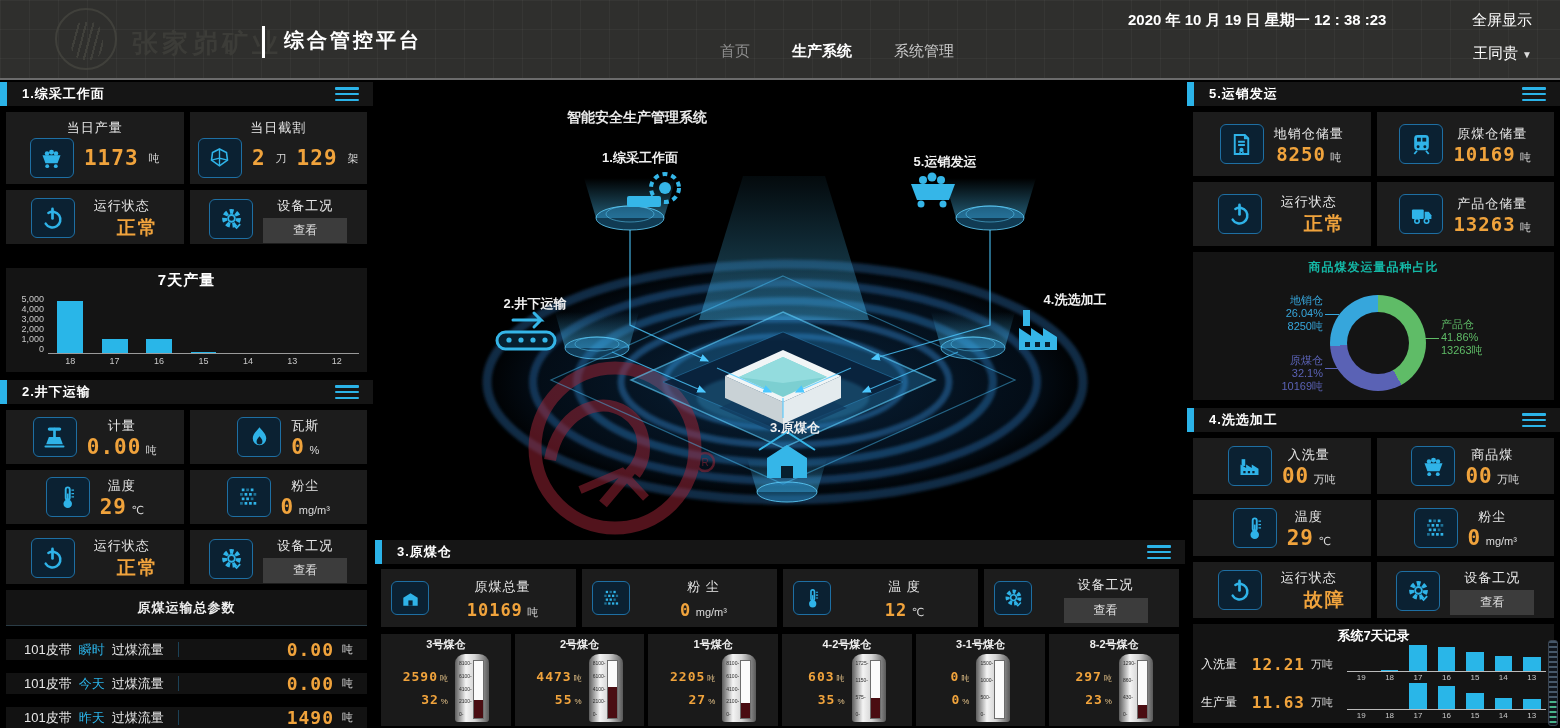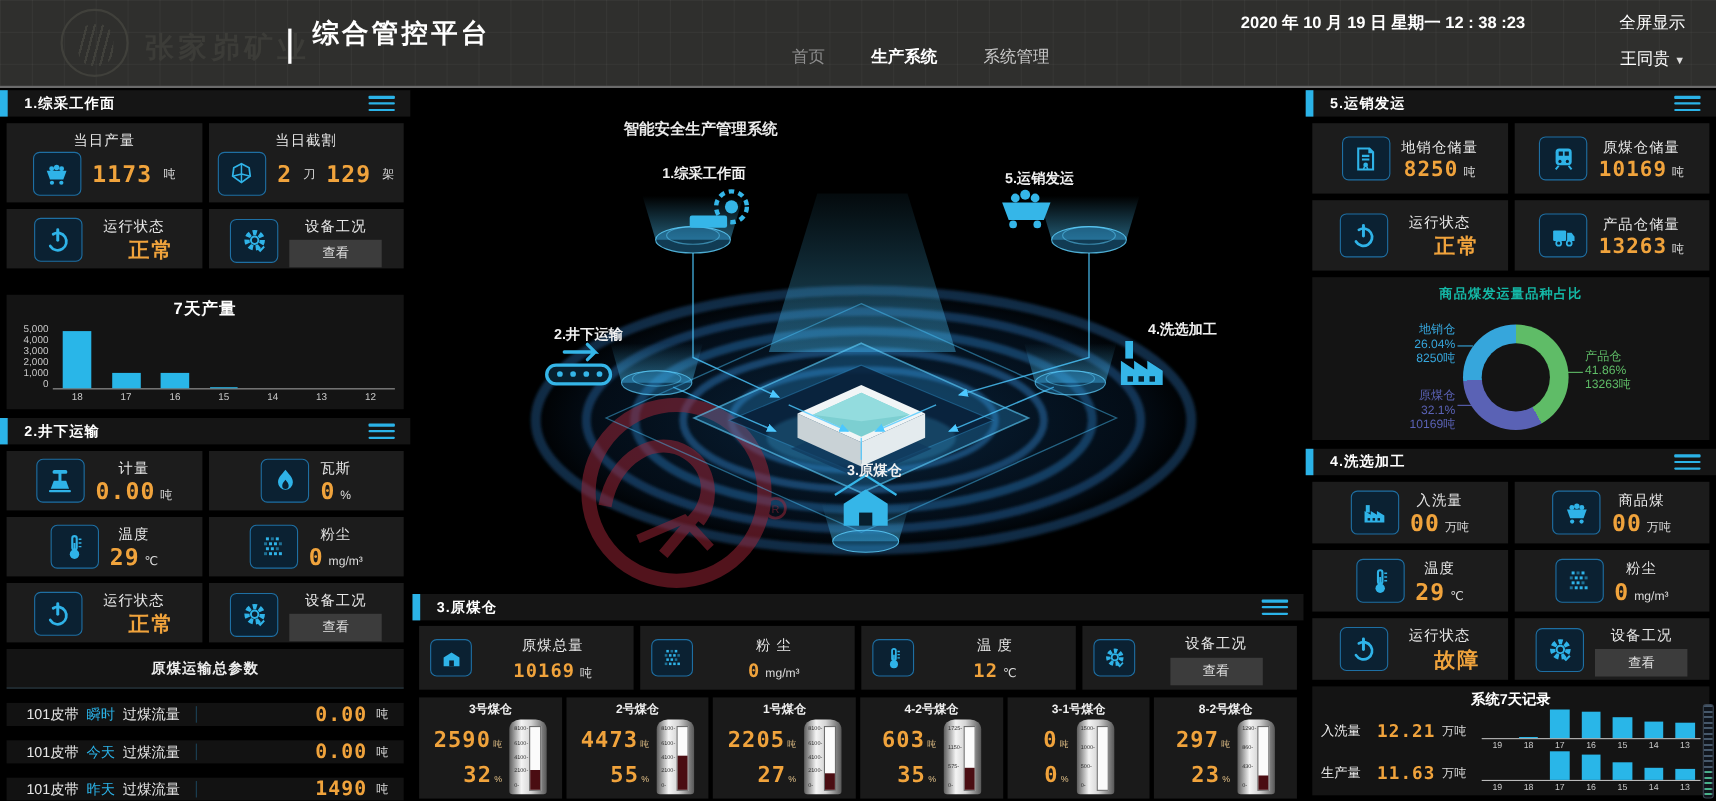--- a/index.html
+++ b/index.html
@@ -13,21 +13,21 @@
 
   
   #header{position:absolute; left:0; top:0; width:1560px; height:80px; background:var(--hdr);
     background-image:linear-gradient(rgba(255,255,255,.035) 1px,transparent 1px),linear-gradient(90deg,rgba(255,255,255,.035) 1px,transparent 1px);
     background-size:29px 29px; border-bottom:2px solid #6b6b6b;}
   .logo-circle{position:absolute; left:55px; top:8px; width:62px; height:62px; border:2px solid #45453f; border-radius:50%; opacity:.8;}
   .logo-circle::before{content:""; position:absolute; left:14px; top:12px; width:32px; height:38px;
     background:repeating-linear-gradient(105deg,#45453f 0 2px,transparent 2px 7px); border-radius:40%;}
   .logo-text{position:absolute; left:132px; top:26px; font-size:26px; font-weight:bold; color:#3c3c38; letter-spacing:4px;}
   .title-divider{position:absolute; left:262px; top:26px; width:3px; height:32px; background:#fff;}
-  .app-title{position:absolute; left:284px; top:14px; font-size:24px; font-weight:bold; color:#fff; letter-spacing:3px;}
+  .app-title{position:absolute; left:284px; top:27px; font-size:20px; font-weight:bold; color:#fff; letter-spacing:3px;}
   #nav{position:absolute; left:720px; top:42px; display:flex; gap:42px; font-size:15px;}
   .nav-item{cursor:pointer; color:#c9c9c9;}
   .nav-item.dim{color:#8f8f8f;}
   .nav-item.active{color:#fff; font-weight:bold;}
   .hdr-datetime{position:absolute; left:1128px; top:11px; font-size:15px; font-weight:bold; color:#fff;}
   .hdr-full{position:absolute; right:28px; top:11px; font-size:15px; color:#fff; cursor:pointer;}
   .hdr-user{position:absolute; right:28px; top:44px; font-size:15px; color:#fff; cursor:pointer;}
   .hdr-user .caret{font-size:10px; color:#ddd;}
 
   
@@ -94,21 +94,21 @@
   #p3 .card{height:58px; flex-direction:row; align-items:center; gap:10px; padding:4px 10px;}
   #p3 .c-col{flex:1; display:flex; flex-direction:column; align-items:center; gap:4px;}
   #p3 .s-label{font-size:13px;}
   #p3 .s-val{font-size:17px;}
   .silos{flex:1; display:grid; grid-template-columns:repeat(6,1fr); gap:4px; padding:2px 6px 5px;}
   .silo{background:#1a1a1a; display:flex; flex-direction:column; align-items:center; padding:2px 2px 4px;}
   .silo-name{font-size:11px; color:#efefef; font-weight:bold; margin:1px 0 2px;}
   .silo-body{flex:1; display:flex; align-items:center; gap:7px;}
   .silo-nums{display:flex; flex-direction:column; align-items:flex-end; gap:8px;}
   .silo-nums .nrow{display:flex; align-items:baseline; gap:2px;}
-  .silo-nums .dg{font-size:20px;}
+  .silo-nums .dg{font-size:13px;}
   .silo-nums .u{font-size:8px; color:#e8c58a;}
   .silo-gfx{position:relative; width:34px; height:68px;
     background:linear-gradient(90deg,#5c5c5c,#f4f4f4 32%,#d4d4d4 58%,#585858);
     border-radius:10px 10px 3px 3px / 9px 9px 3px 3px;}
   .silo-gauge{position:absolute; right:5px; top:6px; bottom:3px; width:11px; background:#fbfbfb; border:1px solid #6d6d6d;}
   .silo-fill{position:absolute; left:0; right:0; bottom:0; background:#4a0d12;}
   .silo-ticks{position:absolute; left:4px; top:7px; bottom:5px; display:flex; flex-direction:column; justify-content:space-between;
     font-size:5px; color:#2e2e2e; line-height:1;}
 
   

